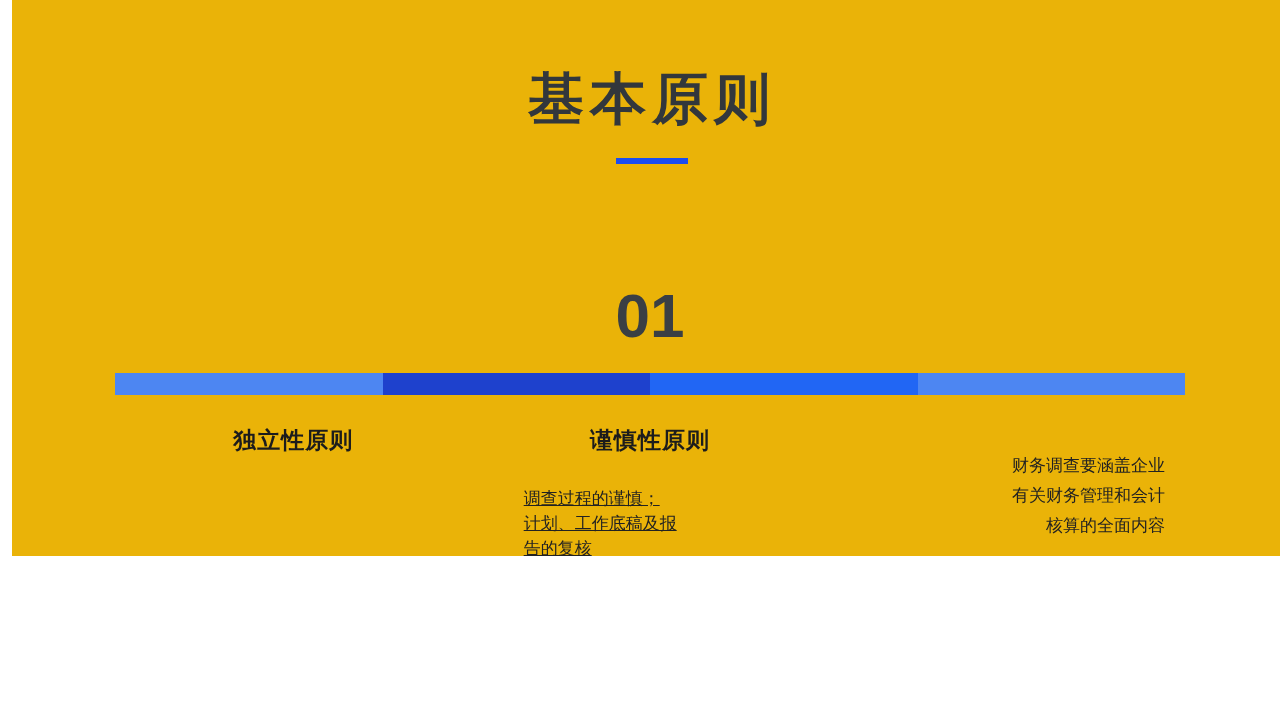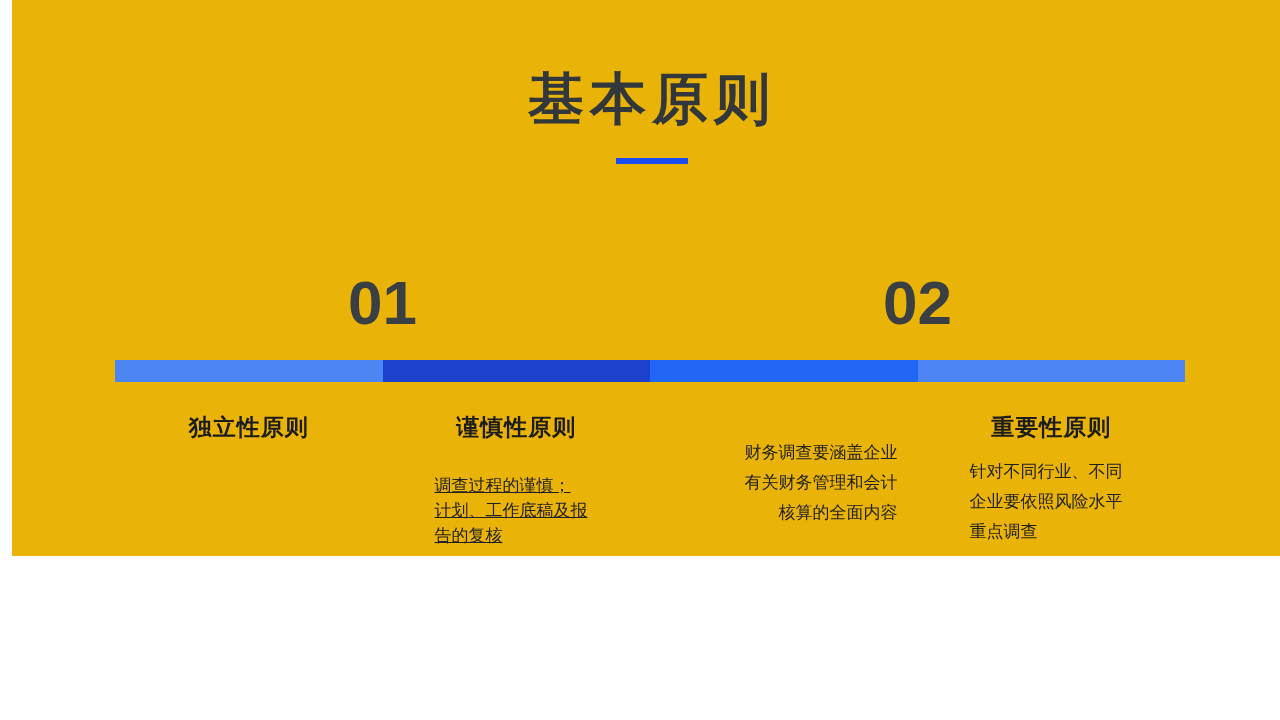--- a/index.html
+++ b/index.html
@@ -32,21 +32,21 @@
     width: 72px;
     height: 6px;
     margin: 20px auto 0 auto;
     background: #1b4df0;
   }
 
   
   .content {
     position: absolute;
     left: 103px;
-    top: 272px;
+    top: 285px;
     width: 1070px;
   }
   .numbers-row {
     display: flex;
   }
   .number-cell {
     flex: 1 1 0;
     text-align: center;
     font-size: 62px;
     line-height: 1;
@@ -100,21 +100,20 @@
 
   <div class="title-block">
     <h1 class="slide-title">基本原则</h1>
     <div class="title-underline" style="background: rgb(27, 77, 240);"></div>
   </div>
 
   <div class="content">
 
     <div class="numbers-row">
       <div class="number-cell">01</div>
-      <div class="number-cell">02</div>
     </div>
 
     <div class="bar">
       <div class="bar-segment" style="background: rgb(77, 134, 242);"></div>
       <div class="bar-segment" style="background: rgb(30, 65, 205);"></div>
       <div class="bar-segment" style="background: rgb(33, 102, 244);"></div>
       <div class="bar-segment" style="background: rgb(77, 134, 242);"></div>
     </div>
 
     <div class="info-row">
@@ -125,22 +124,16 @@
         <div class="col-heading">谨慎性原则</div>
         <div class="col-body">调查过程的谨慎；
 计划、工作底稿及报
 告的复核</div>
       </div>
       <div class="col">
         <div class="col-body">财务调查要涵盖企业
 有关财务管理和会计
 核算的全面内容</div>
       </div>
-      <div class="col">
-        <div class="col-heading">重要性原则</div>
-        <div class="col-body">针对不同行业、不同
-企业要依照风险水平
-重点调查</div>
-      </div>
     </div>
 
   </div>
 </div>
 
 </body></html>

